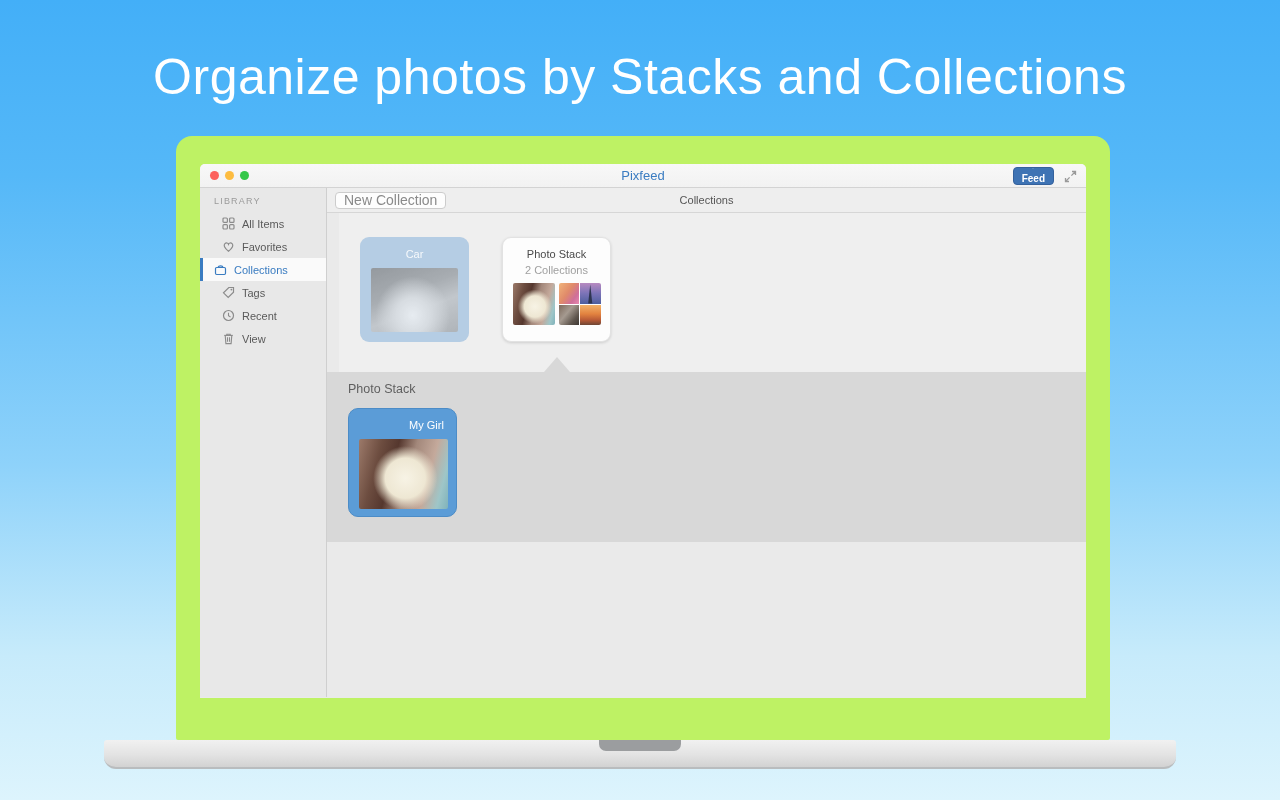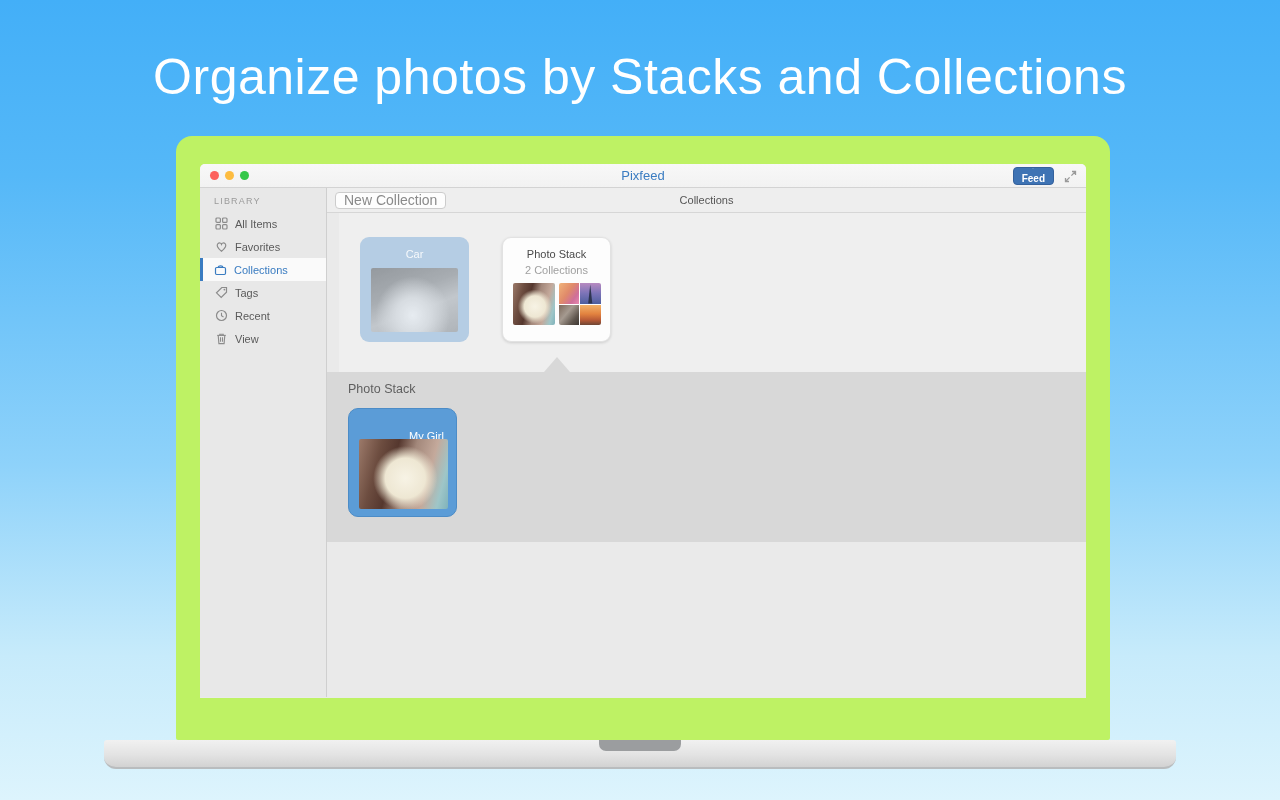--- a/index.html
+++ b/index.html
@@ -65,21 +65,21 @@
   .sidebar {
     width:127px; background:#e8e8e8; border-right:1px solid #cfcfcf;
     padding-top:8px; flex:none;
   }
   .lib-header {
     font-size:9px; color:#9b9b9b; letter-spacing:1.2px;
     padding:0 0 6px 14px;
   }
   .side-item {
     height:23px; display:flex; align-items:center; gap:7px;
-    padding-left:15px; font-size:11px; color:#5a5a5a; cursor:default;
+    padding-left:22px; font-size:11px; color:#5a5a5a; cursor:default;
   }
   .side-item .sicon { width:13px; height:13px; flex:none; display:block; }
   .side-item.selected {
     background:#fafafa; color:#3a7cc1;
     border-left:3px solid #3a7cc1; padding-left:11px;
   }
 
   
   .main { flex:1; position:relative; background:#eaeaea; }
   .toolbar {
@@ -131,21 +131,21 @@
 
   
   .strip { position:absolute; left:0; top:159px; right:0; height:170px; background:#d8d8d8; }
   .strip-header { position:absolute; left:21px; top:10px; font-size:12.5px; color:#5f5f5f; }
   .blue-card {
     position:absolute; top:36px; width:109px; height:109px;
     background:#5b9cd7; border:1px solid #4c8cc7; border-radius:10px;
   }
   .blue-card.mygirl { left:21px; }
   .blue-card.goodview { left:163px; }
-  .blue-card .card-title { padding-top:21px;margin-left:48px; }
+  .blue-card .card-title { padding-top:10px;margin-left:48px; }
   .photo-frame {
     position:absolute; left:10px; top:30px; width:89px; height:70px;
     border-radius:2px; overflow:hidden;
   }
   .collage { display:grid; grid-template:1fr 1fr / 1fr 1fr; gap:1px; background:rgba(255,255,255,.65); }
   .collage>div { width:100%; height:100%; }
 
   
   .photo-car-img {
     width:100%; height:100%; opacity:.8;

